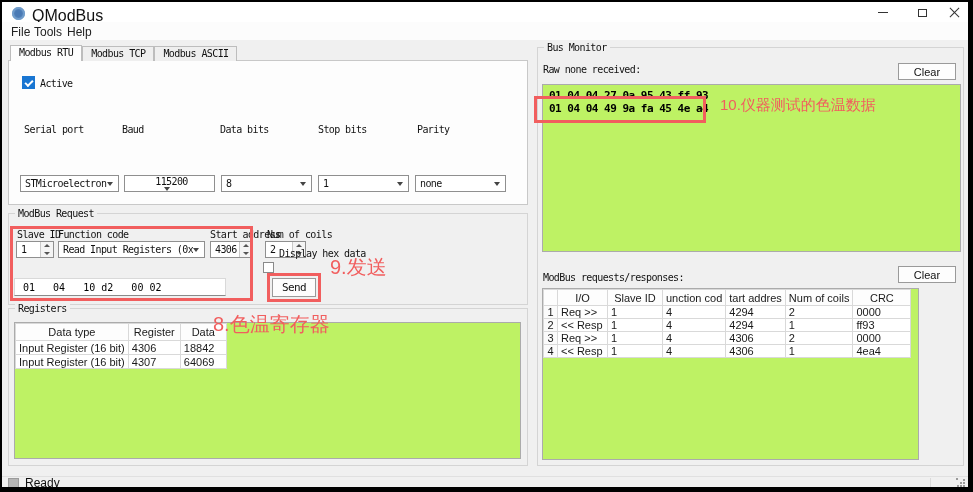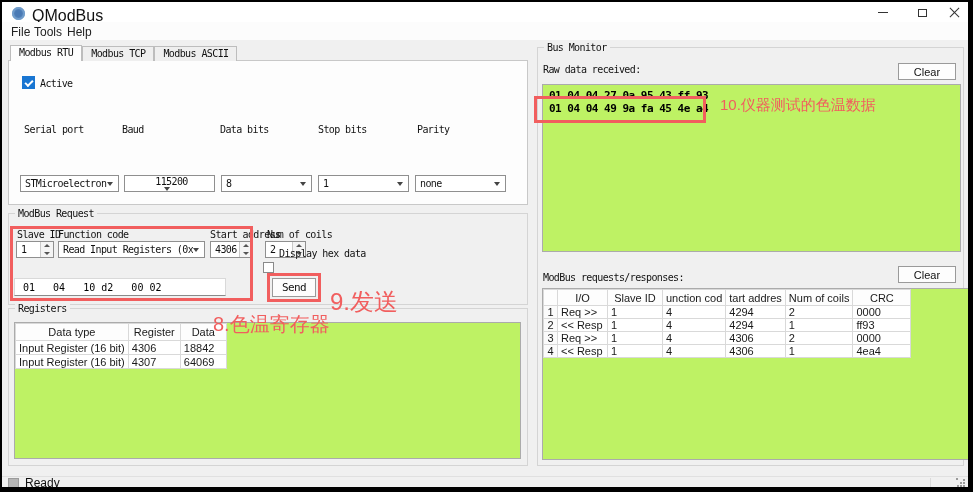--- a/index.html
+++ b/index.html
@@ -223,30 +223,30 @@
           <td>64069</td>
         </tr>
       </tbody>
   </table>
 </div>
 
 <div class="abs group" style="left:537px;top:47px;width:427px;height:419px;">
   <span class="group-label px">Bus Monitor</span>
 </div>
 
-<span class="abs px" style="left:543px;top:64px;">Raw data received:</span>
+<span class="abs px" style="left:543px;top:64px;">Raw none received:</span>
 <div class="abs btn" style="left:898px;top:63px;width:58px;height:17px;">Clear</div>
 <div class="abs panel" style="left:542px;top:84px;width:419px;height:168px;padding:4px 0 0 6px;">
   <span class="rawline">01 04 04 27 0a 95 43 ff 93</span>
   <span class="rawline">01 04 04 49 9a fa 45 4e a4</span>
 </div>
 
 <span class="abs px" style="left:543px;top:272px;">ModBus requests/responses:</span>
 <div class="abs btn" style="left:898px;top:266px;width:58px;height:17px;">Clear</div>
-<div class="abs panel" style="left:542px;top:288px;width:430px;height:172px;">
+<div class="abs panel" style="left:542px;top:288px;width:377px;height:172px;">
   <table class="req-table">
     <colgroup>
         <col style="width:14px">
         <col style="width:50px">
         <col style="width:55px">
         <col style="width:52px">
         <col style="width:56px">
         <col style="width:50px">
         <col style="width:58px">
       </colgroup>
@@ -298,21 +298,21 @@
           <td>1</td>
           <td>4ea4</td>
         </tr>
       </tbody>
   </table>
 </div>
 
 <div class="abs ann-box" style="left:10px;top:226px;width:243px;height:75px;"></div>
 <div class="abs ann-box" style="left:267px;top:273px;width:54px;height:29px;"></div>
 <div class="abs ann-box" style="left:534px;top:96px;width:172px;height:27px;"></div>
-<span class="abs ann-text" style="left:330px;top:286px;font-size:24px;">9.发送</span>
+<span class="abs ann-text" style="left:330px;top:254px;font-size:20px;">9.发送</span>
 <span class="abs ann-text" style="left:213px;top:311px;font-size:20px;">8.色温寄存器</span>
 <span class="abs ann-text" style="left:714px;top:96px;font-size:15px;margin-left:6px;">10.仪器测试的色温数据</span>
 
 <div class="abs statusbar"></div>
 <div class="abs status-sq"></div>
 <span class="abs status-txt">Ready</span>
 <div class="abs status-div"></div>
 <div class="abs grip"></div>
 
 <div class="frame"></div>

